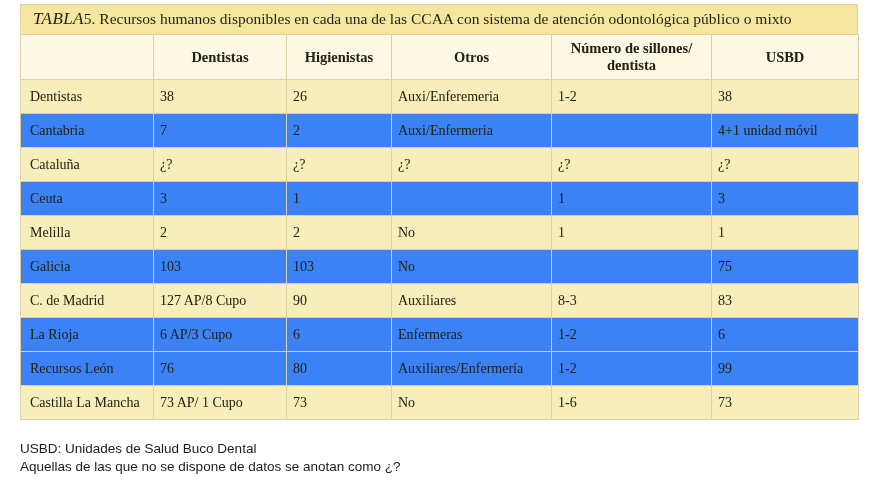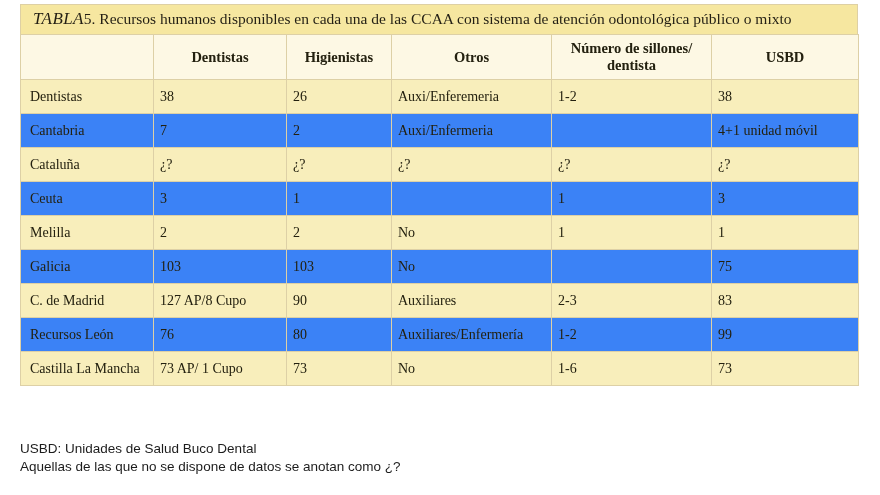--- a/index.html
+++ b/index.html
@@ -186,22 +186,30 @@
             <td class="val">103</td>
             <td class="val">No</td>
             <td class="val"></td>
             <td class="val">75</td>
           </tr>
           <tr class="odd">
             <td class="region">C. de Madrid</td>
             <td class="val">127 AP/8 Cupo</td>
             <td class="val">90</td>
             <td class="val">Auxiliares</td>
-            <td class="val">2-3</td>
+            <td class="val">8-3</td>
             <td class="val">83</td>
+          </tr>
+          <tr class="even">
+            <td class="region">La Rioja</td>
+            <td class="val">6 AP/3 Cupo</td>
+            <td class="val">6</td>
+            <td class="val">Enfermeras</td>
+            <td class="val">1-2</td>
+            <td class="val">6</td>
           </tr>
           <tr class="even">
             <td class="region">Recursos León</td>
             <td class="val">76</td>
             <td class="val">80</td>
             <td class="val">Auxiliares/Enfermería</td>
             <td class="val">1-2</td>
             <td class="val">99</td>
           </tr>
           <tr class="odd">

